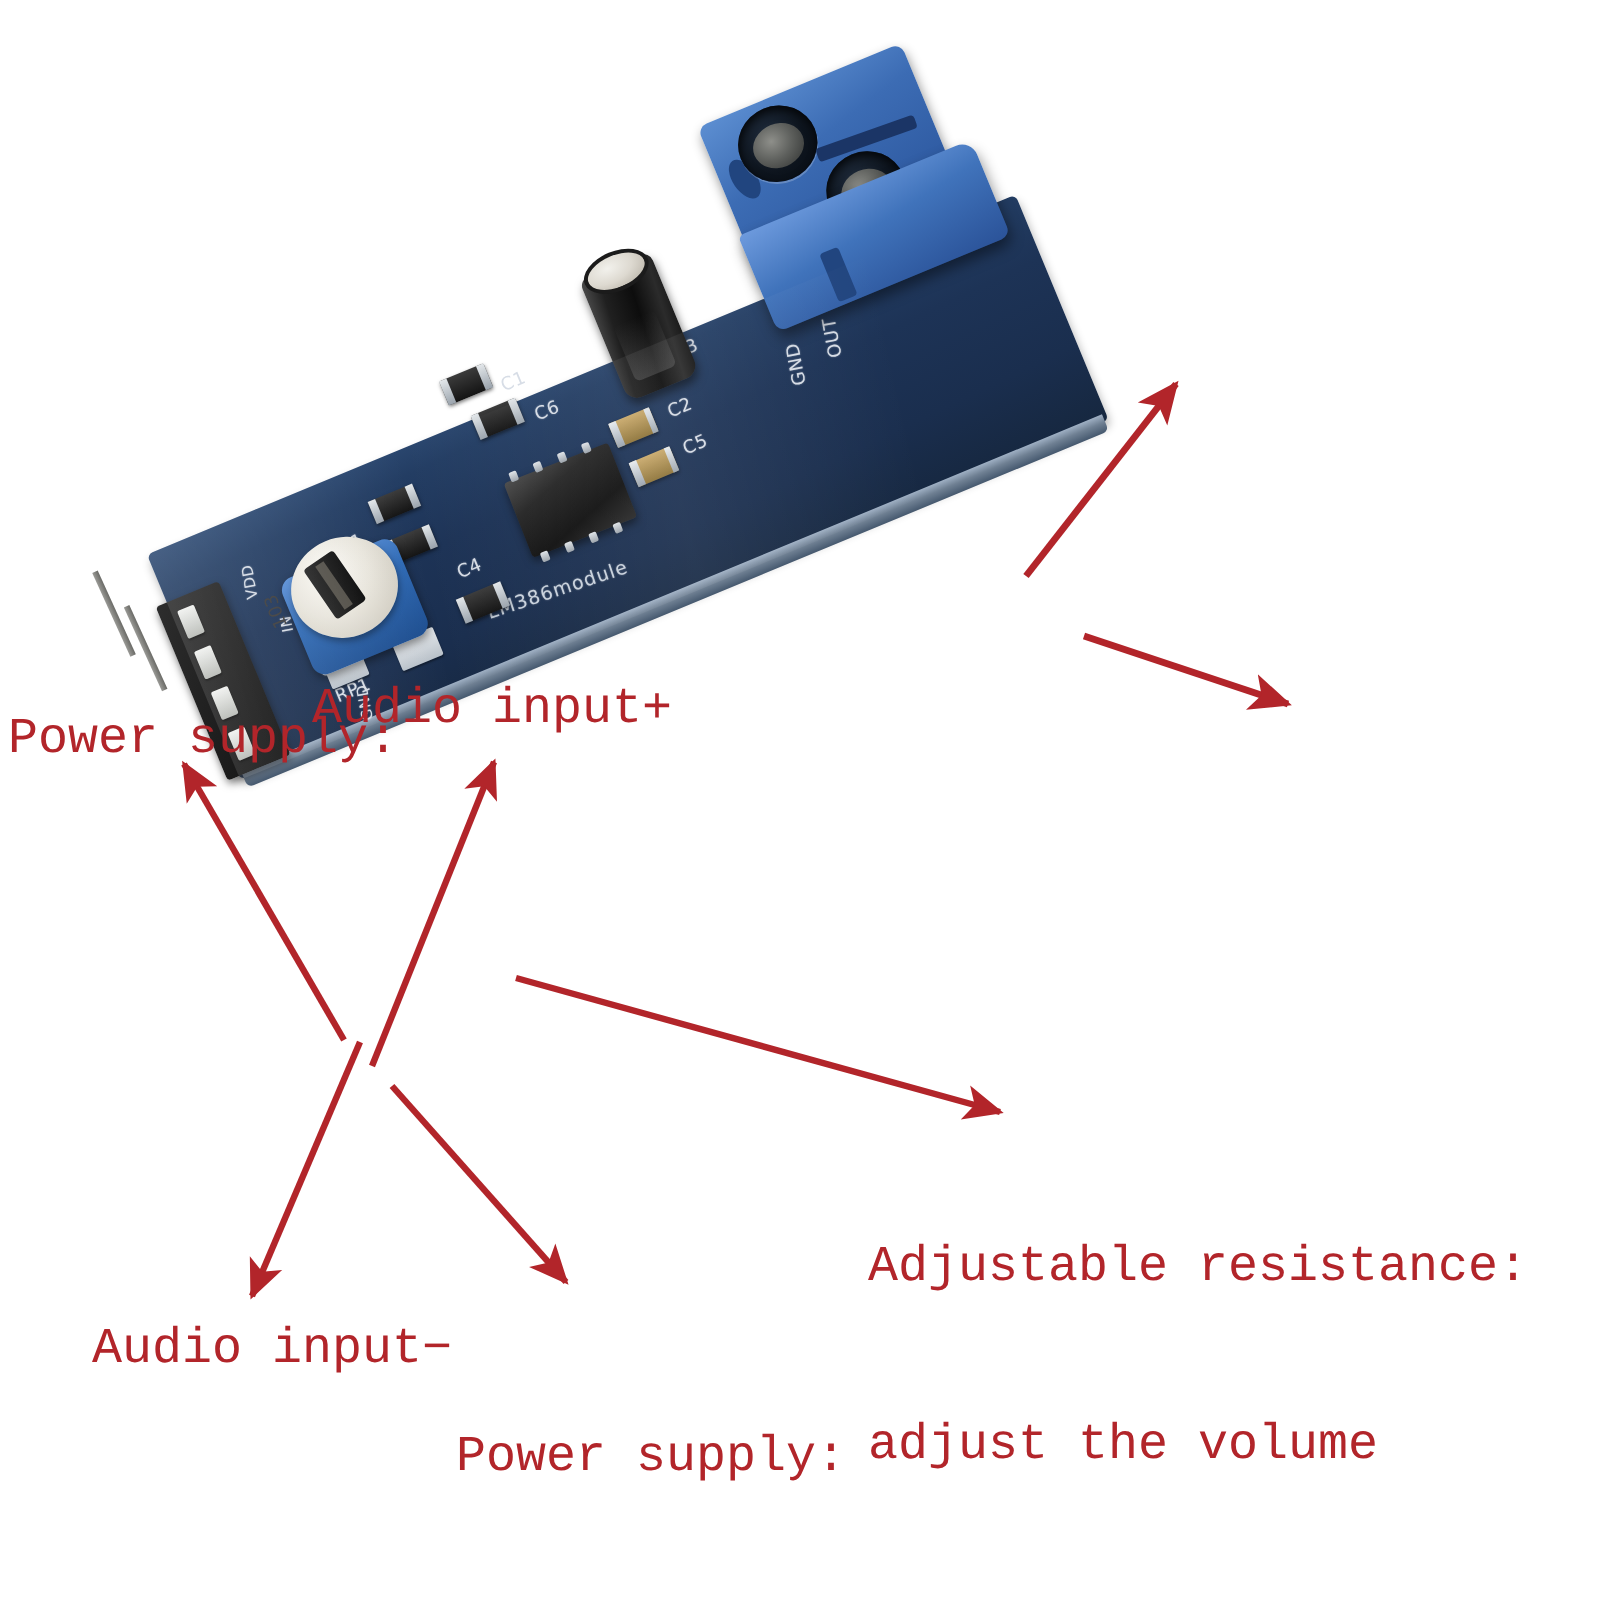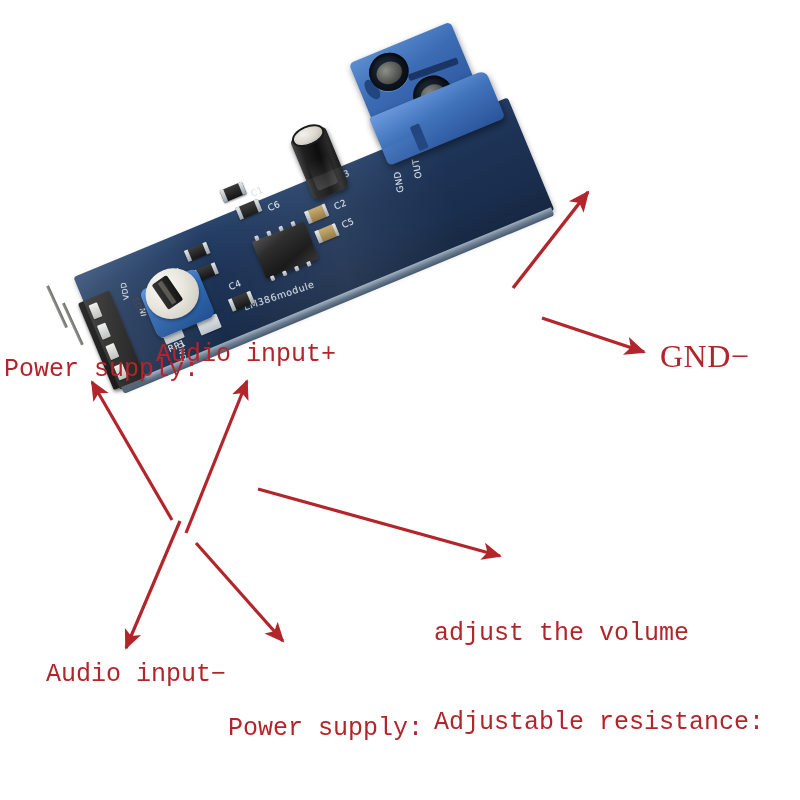--- a/index.html
+++ b/index.html
@@ -374,25 +374,24 @@
     <line x1="196" y1="543" x2="283" y2="641" stroke="#b2252a" stroke-width="3.2" marker-end="url(#ah)"></line>
   </svg>
 
   <div class="lbl mono" style="left:4px;top:296px;">
     <div>Power supply:</div>
   </div>
 
   <div class="lbl mono" style="left:156px;top:340px;">Audio input+</div>
 
 
-  <div class="lbl serif" style="left:660px;top:338px;">GND−</div>
 
   <div class="lbl mono" style="left:434px;top:560px;">
+    <div>Adjustable resistance:</div>
     <div>adjust the volume</div>
-    <div>Adjustable resistance:</div>
   </div>
 
   <div class="lbl mono" style="left:21px;top:660px;margin-left:25px;">Audio input−</div>
 
   <div class="lbl mono" style="left:228px;top:655px;">
     <div>Power supply:</div>
     
   </div>
 
 </div>

